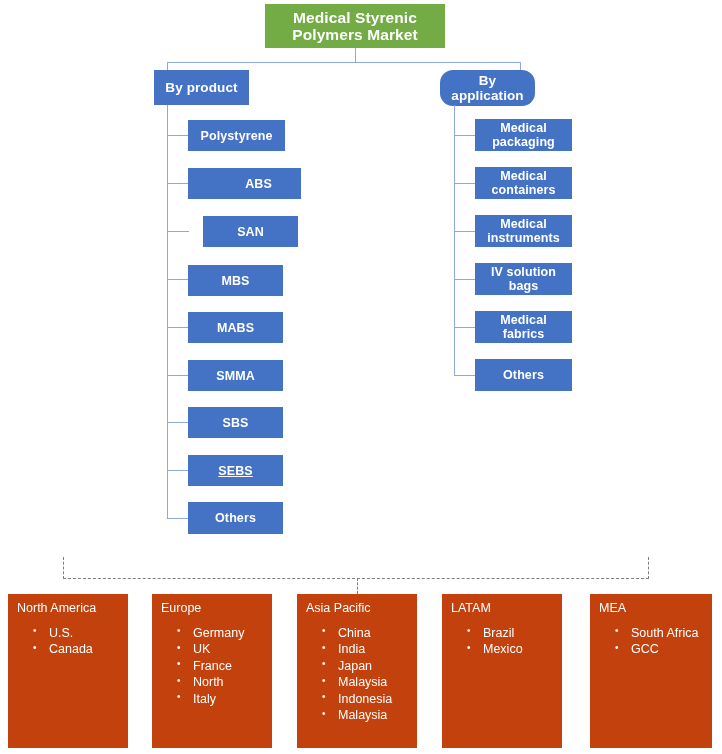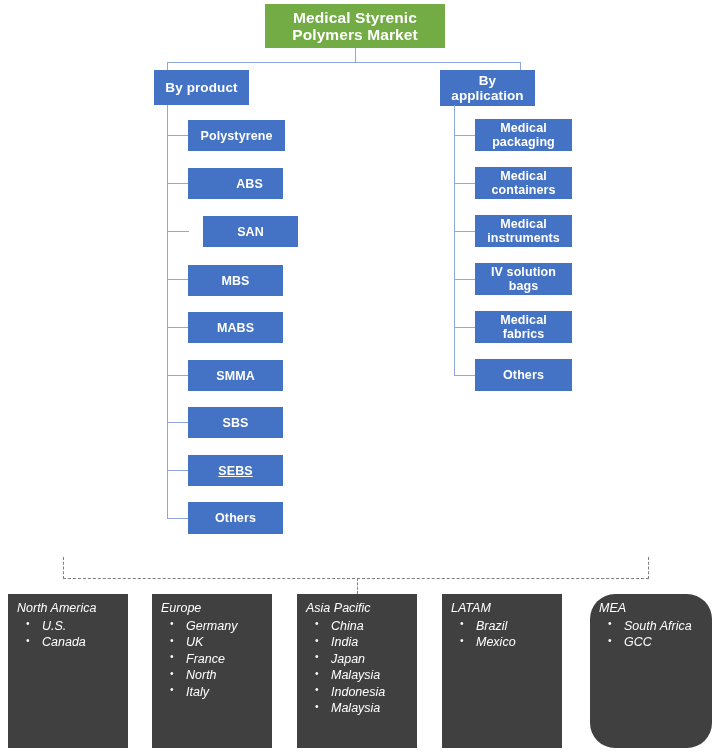--- a/index.html
+++ b/index.html
@@ -43,35 +43,34 @@
     justify-content: center;
   }
   .leaf-box {
     background: #4472C4;
     font-size: 12.5px;
     padding: 1px 4px;
   }
   .region-box {
     position: absolute;
     box-sizing: border-box;
-    background: #404040;
+    background: #c2410c;
     color: #ffffff;
     font-weight: normal;
     font-size: 12.5px;
     padding: 8px 11px 6px 7px;
     line-height: 1.0;
-    font-style: italic;
   }
   .region-title {
     font-size: 12.5px;
     margin: 0 0 2px 2px;
     white-space: nowrap;
   }
   .region-list {
-    margin: 5px;
+    margin: 12px;
     padding: 0 0 0 4px;
     list-style: none;
   }
   .region-list li {
     position: relative;
     padding-left: 18px;
     margin-top: 4px;
     white-space: nowrap;
     font-size: 12.5px;
   }
@@ -116,21 +115,21 @@
   <div class="lineh" style="left:167px; top:62px; width:354px;"></div>
   <div class="linev" style="left:167px; top:62px; height:9px;"></div>
   <div class="linev" style="left:520px; top:62px; height:9px;"></div>
 
   <div class="box cat-box" style="left:154px; top:70px; width:95px; height:35px;">
     <div>
       <div>By product</div>
     </div>
   </div>
 
-  <div class="box cat-box" style="left:440px; top:70px; width:95px; height:36px;">
+  <div class="box cat-box" style="left:440px; top:70px; width:95px; height:36px;border-radius:13px;">
     <div>
       <div>By</div>
       <div>application</div>
     </div>
   </div>
 
   <div class="linev" style="left:167px; top:105px; height:413px;"></div>
 
   <div class="lineh" style="left:167px; top:135px; width:22px;"></div>
   <div class="lineh" style="left:167px; top:183px; width:22px;"></div>
@@ -138,21 +137,21 @@
   <div class="lineh" style="left:167px; top:279px; width:22px;"></div>
   <div class="lineh" style="left:167px; top:327px; width:22px;"></div>
   <div class="lineh" style="left:167px; top:375px; width:22px;"></div>
   <div class="lineh" style="left:167px; top:422px; width:22px;"></div>
   <div class="lineh" style="left:167px; top:470px; width:22px;"></div>
   <div class="lineh" style="left:167px; top:518px; width:22px;"></div>
 
   <div class="box leaf-box" style="left:188px; top:120px; width:97px; height:31px;">
     <span>Polystyrene</span>
   </div>
-  <div class="box leaf-box" style="left:188px; top:168px; width:95px; height:31px;padding-left:32px;">
+  <div class="box leaf-box" style="left:188px; top:168px; width:113px; height:31px;padding-left:32px;">
     <span>ABS</span>
   </div>
   <div class="box leaf-box" style="left:203px; top:216px; width:95px; height:31px;">
     <span>SAN</span>
   </div>
   <div class="box leaf-box" style="left:188px; top:265px; width:95px; height:31px;">
     <span>MBS</span>
   </div>
   <div class="box leaf-box" style="left:188px; top:312px; width:95px; height:31px;">
     <span>MABS</span>
@@ -252,21 +251,21 @@
   </div>
 
   <div class="region-box" style="left:442px; top:594px; width:120px; height:154px;">
     <div class="region-title">LATAM</div>
     <ul class="region-list">
       <li>Brazil</li>
       <li>Mexico</li>
     </ul>
   </div>
 
-  <div class="region-box" style="left:590px; top:594px; width:122px; height:154px;border-radius:25px;">
+  <div class="region-box" style="left:590px; top:594px; width:122px; height:154px;">
     <div class="region-title">MEA</div>
     <ul class="region-list">
       <li>South Africa</li>
       <li>GCC</li>
     </ul>
   </div>
 
 </div>
 
 </body></html>

